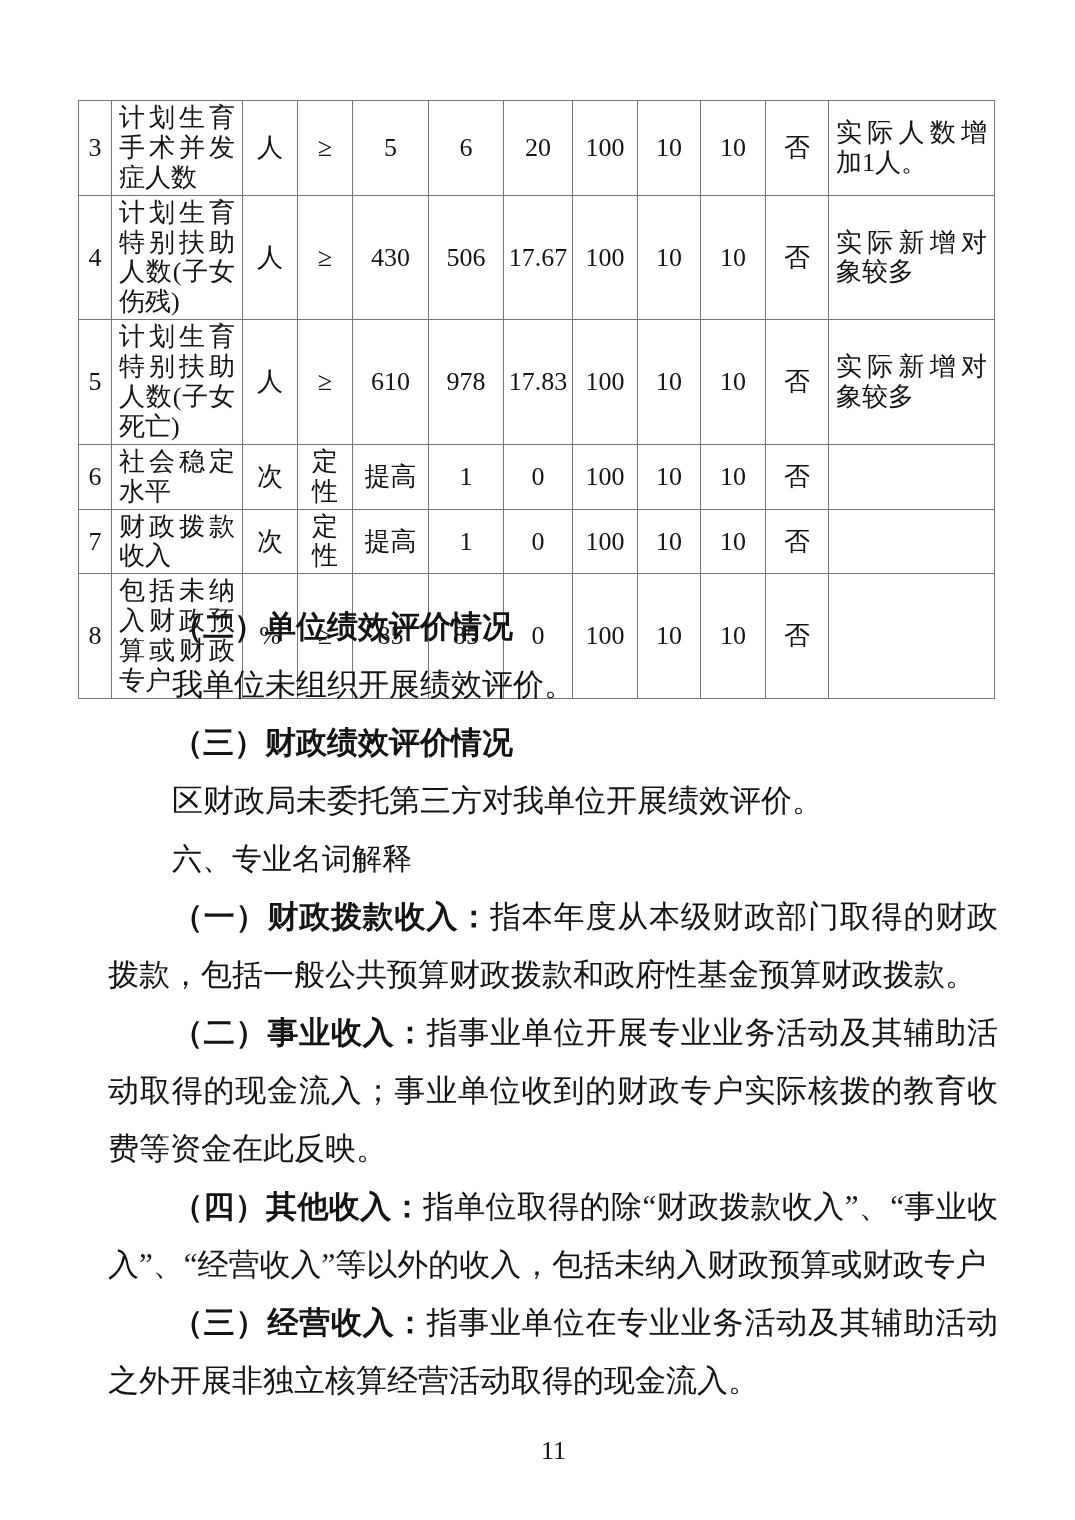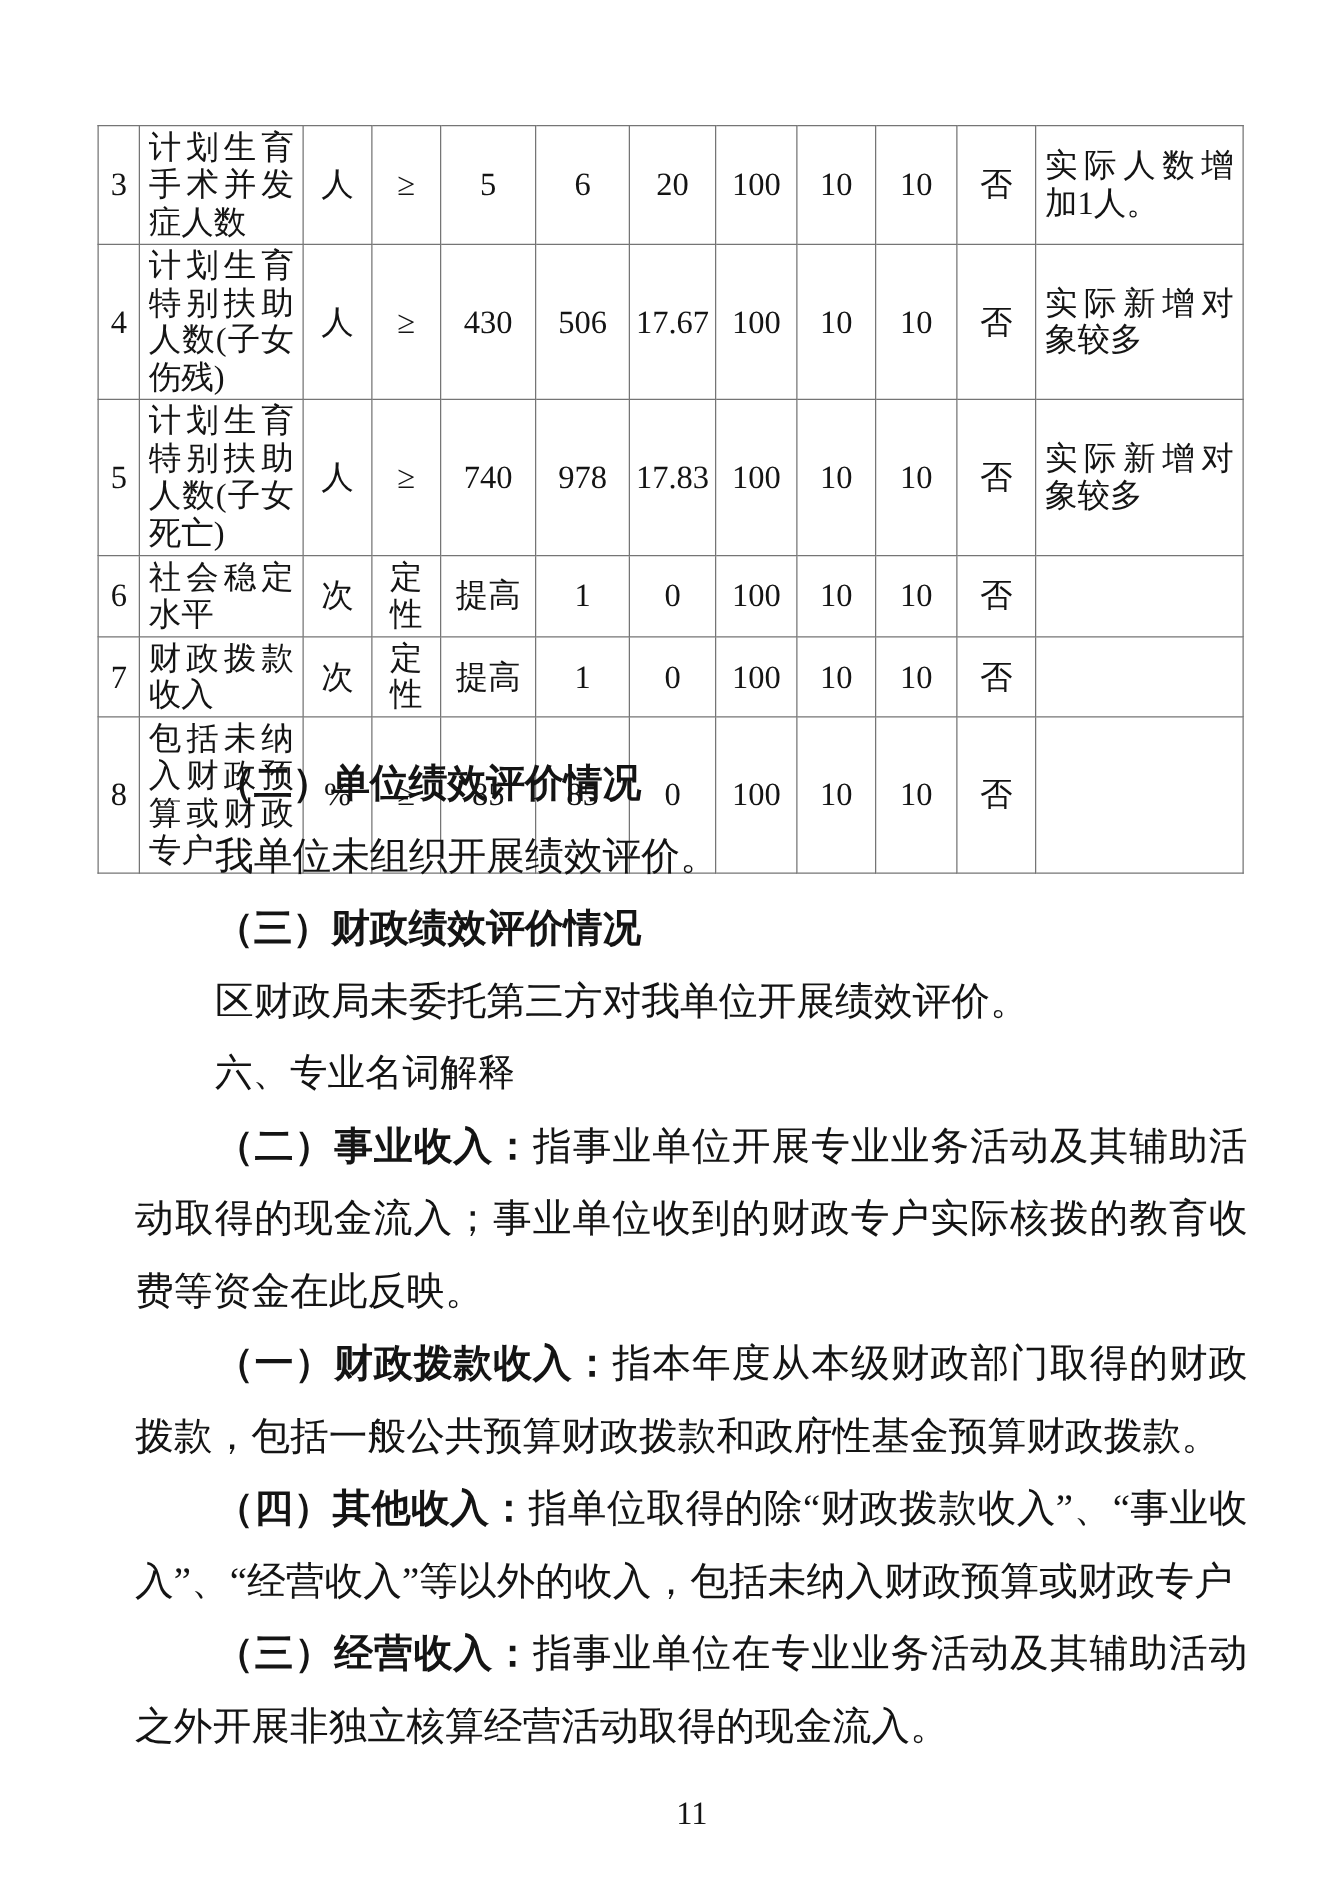--- a/index.html
+++ b/index.html
@@ -91,21 +91,21 @@
         <td>10</td>
         <td>10</td>
         <td>否</td>
         <td class="cell-remark">实际新增对象较多</td>
       </tr>
       <tr class="r-92">
         <td>5</td>
         <td class="cell-name">计划生育特别扶助人数(子女死亡)</td>
         <td>人</td>
         <td>≥</td>
-        <td>740</td>
+        <td>610</td>
         <td>978</td>
         <td>17.83</td>
         <td>100</td>
         <td>10</td>
         <td>10</td>
         <td>否</td>
         <td class="cell-remark">实际新增对象较多</td>
       </tr>
       <tr class="r-55">
         <td>6</td>
@@ -152,21 +152,21 @@
     </tbody>
   </table>
 
   <div class="content">
     <p class="h-kai">（二）单位绩效评价情况</p>
     <p>我单位未组织开展绩效评价。</p>
     <p class="h-kai">（三）财政绩效评价情况</p>
     <p>区财政局未委托第三方对我单位开展绩效评价。</p>
     <p class="h-hei">六、专业名词解释</p>
 
+    <p><b class="term-lead">（一）财政拨款收入：</b><span>指本年度从本级财政部门取得的财政拨款，包括一般公共预算财政拨款和政府性基金预算财政拨款。</span></p>
     <p><b class="term-lead">（二）事业收入：</b><span>指事业单位开展专业业务活动及其辅助活动取得的现金流入；事业单位收到的财政专户实际核拨的教育收费等资金在此反映。</span></p>
-    <p><b class="term-lead">（一）财政拨款收入：</b><span>指本年度从本级财政部门取得的财政拨款，包括一般公共预算财政拨款和政府性基金预算财政拨款。</span></p>
     <p><b class="term-lead">（四）其他收入：</b><span>指单位取得的除“财政拨款收入”、“事业收入”、“经营收入”等以外的收入，包括未纳入财政预算或财政专户</span></p>
     <p><b class="term-lead">（三）经营收入：</b><span>指事业单位在专业业务活动及其辅助活动之外开展非独立核算经营活动取得的现金流入。</span></p>
   </div>
 
   <div class="page-num">11</div>
 
 </div>
 
 </body></html>

